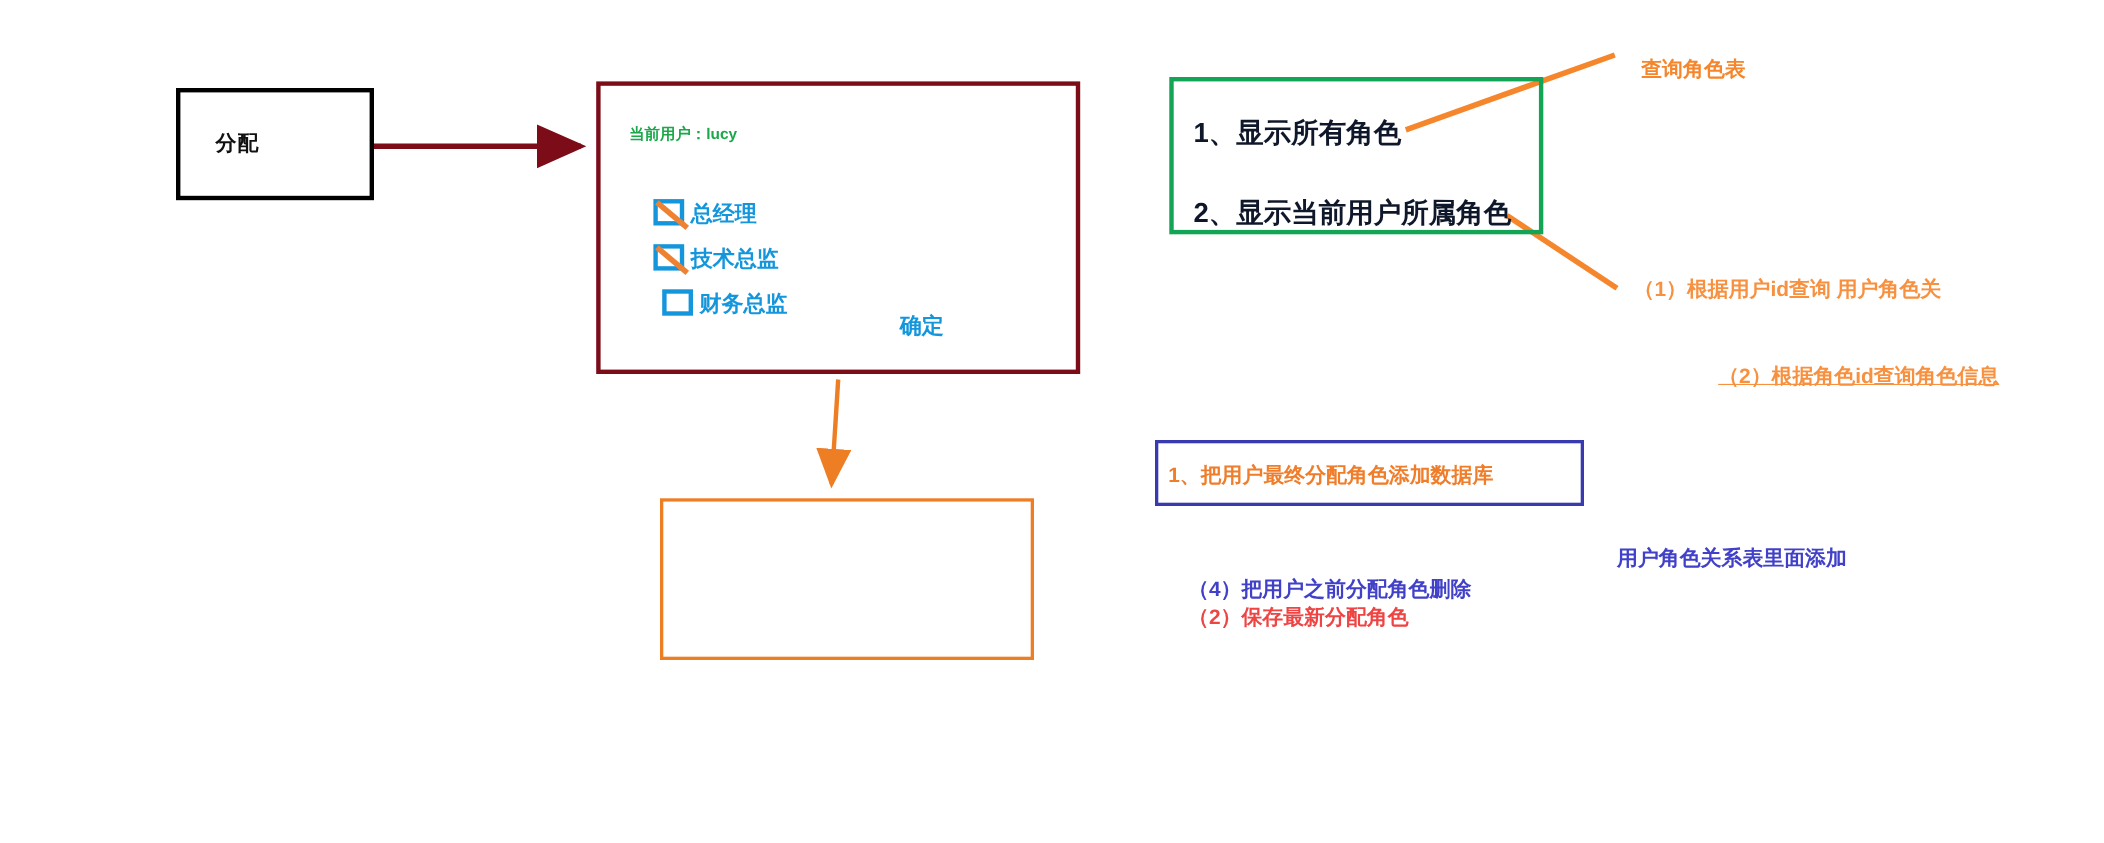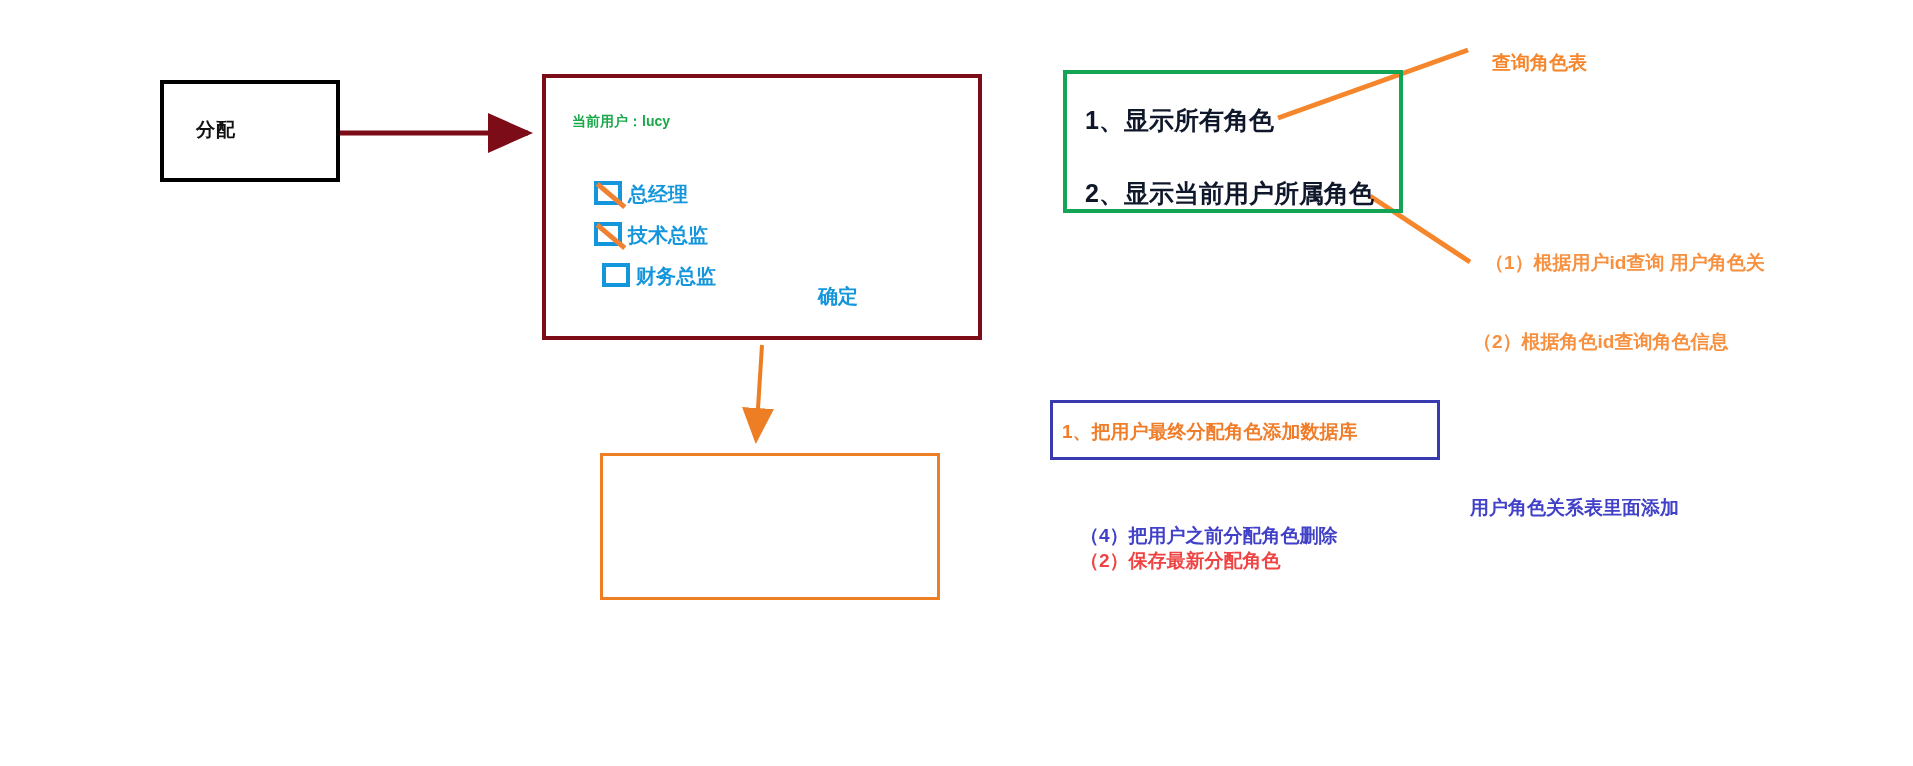--- a/index.html
+++ b/index.html
@@ -138,21 +138,21 @@
 
   .orange-note {
     font-size: 19px;
     font-weight: bold;
     color: #f79140;
     white-space: nowrap;
   }
   .note-query-role { left: 1492px; top: 50px; color: #f5862c; text-align: center; }
   .note-p1-l1 { left: 1485px; top: 234px; margin-top: 16px; }
   .note-p1-l2 { left: 1470px; top: 272px; }
-  .note-p2    { left: 1473px; top: 329px; }
+  .note-p2    { left: 1562px; top: 329px; text-decoration: underline; }
 
   .blue-note {
     font-size: 19px;
     font-weight: bold;
     color: #3a3ab0;
     white-space: nowrap;
   }
   .bnote-1 { left: 1080px; top: 523px; color: #4040c8; }
   .bnote-2 { left: 1080px; top: 548px; color: #ef4444; }
   .bnote-side { left: 1470px; top: 495px; color: #4040c8; }

